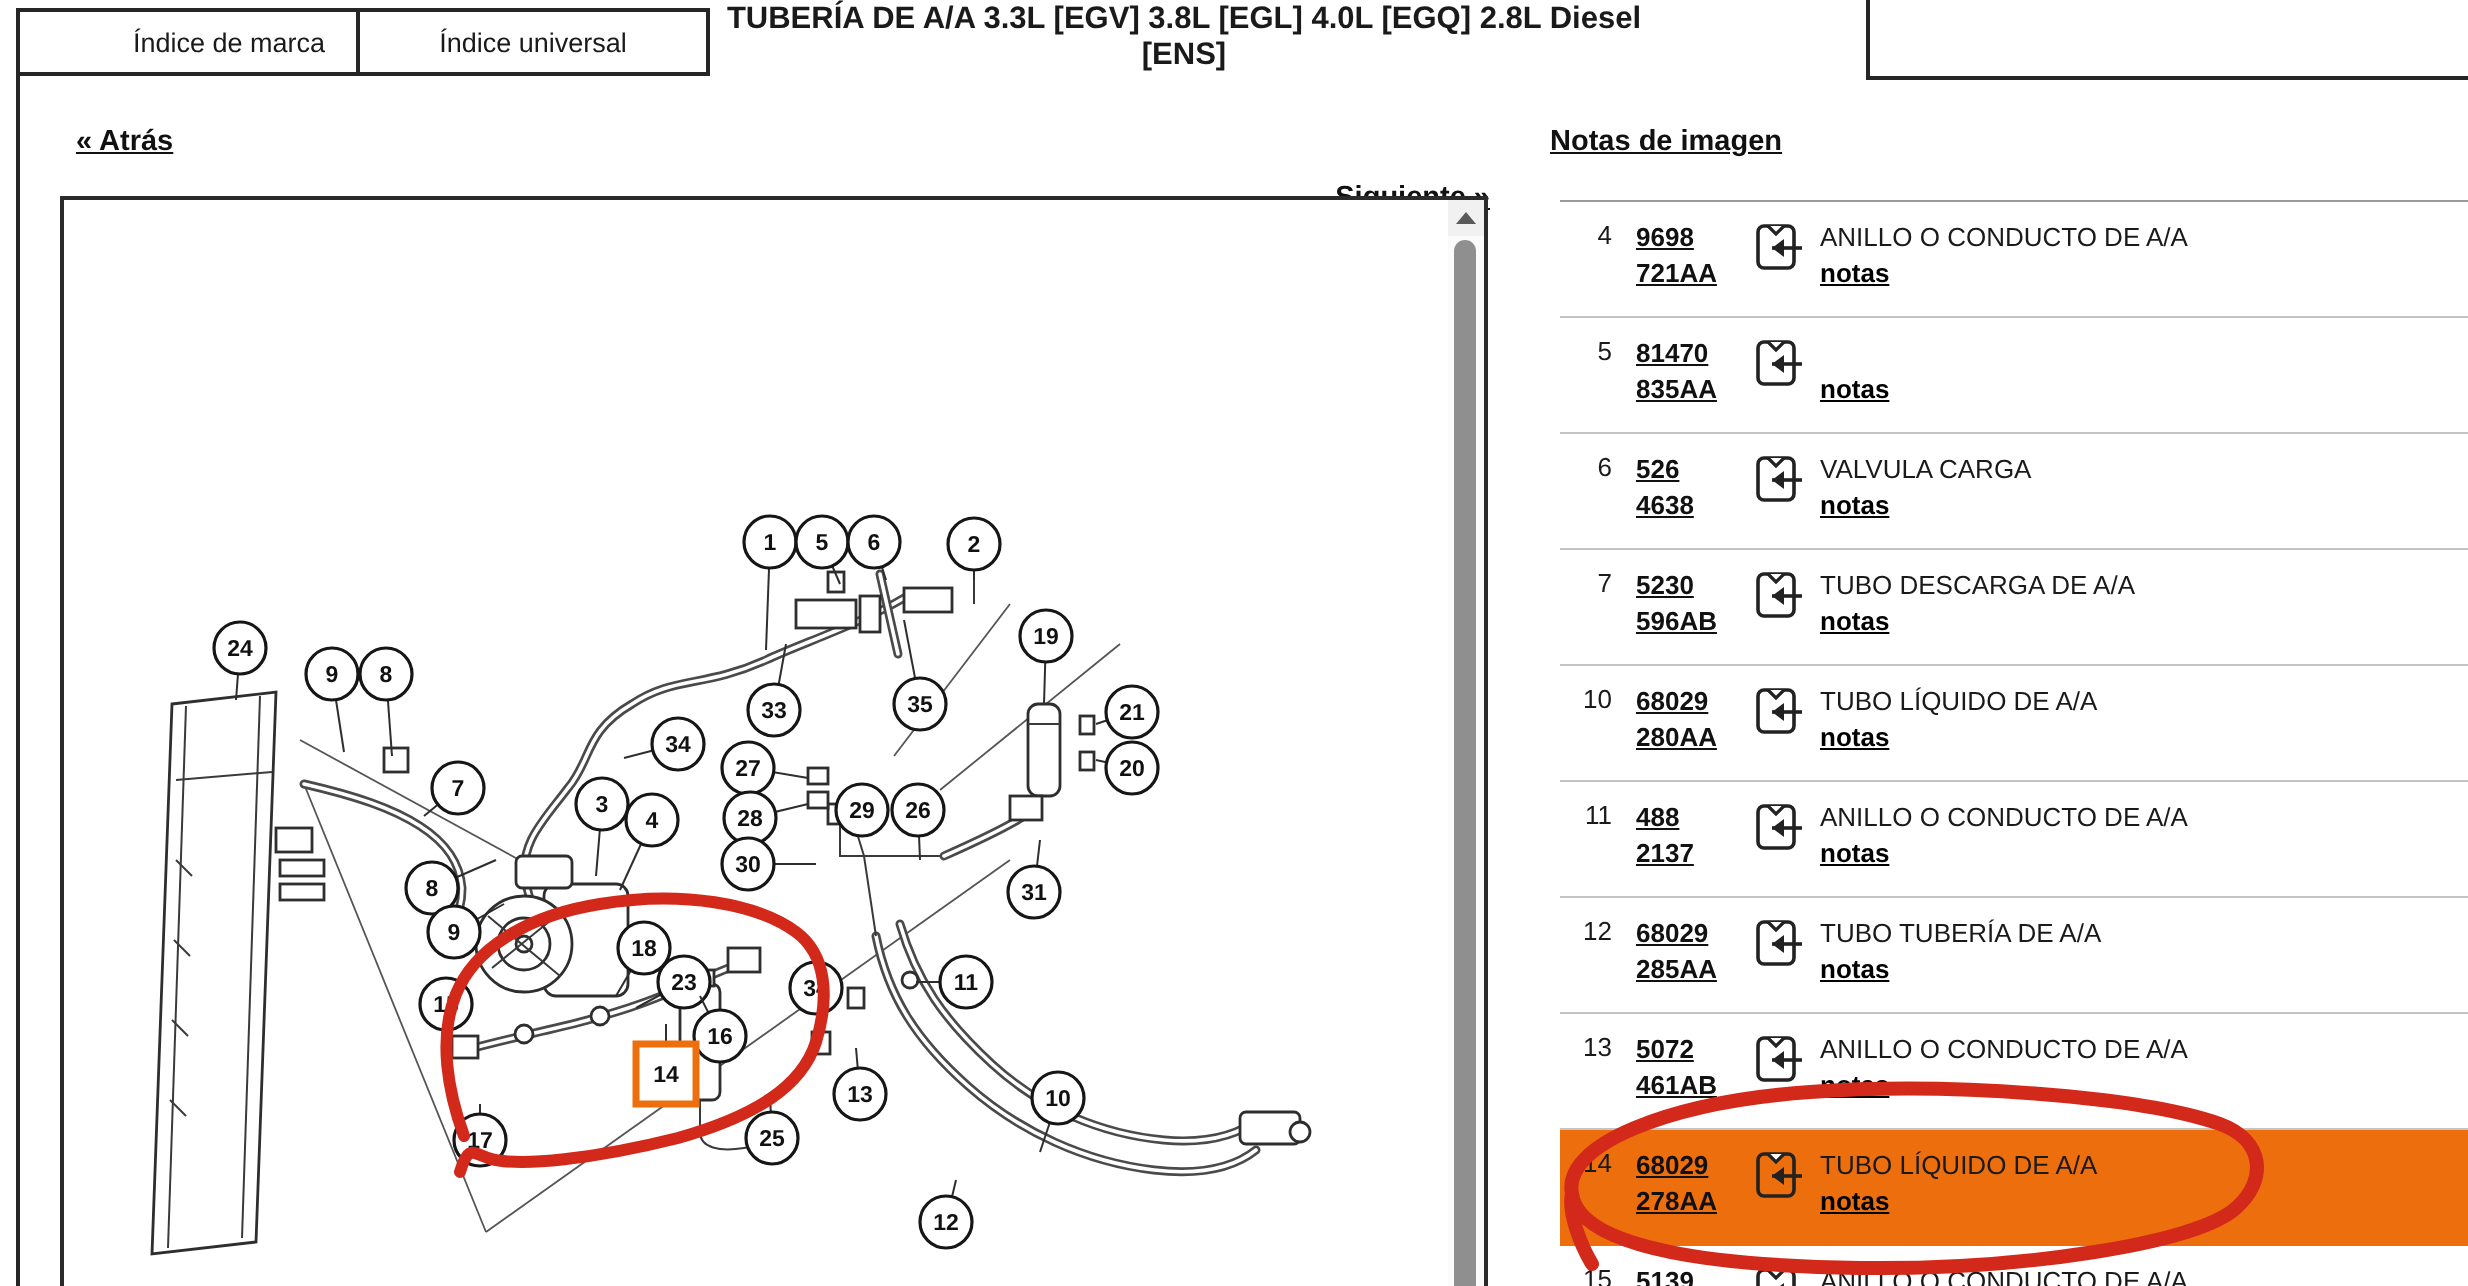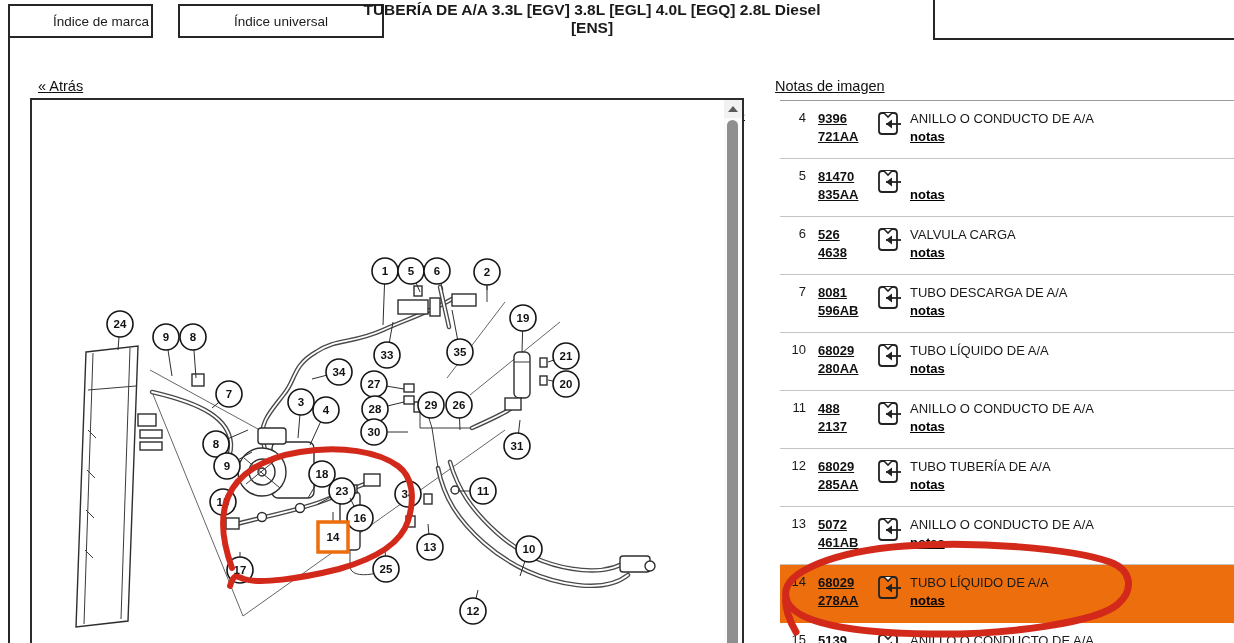--- a/index.html
+++ b/index.html
@@ -1,28 +1,28 @@
 <!DOCTYPE html>
 <html style="--hl: #ED6E0D;"><head>
 <meta charset="utf-8">
 <style>
   html,body{margin:0;padding:0;background:#fff;}
   .stage{position:relative;width:1234px;height:643px;overflow:hidden;background:#fff;
          font-family:"Liberation Sans","DejaVu Sans",sans-serif;color:#1a1a1a;}
   
   .tab{position:absolute;top:4px;height:34px;border:2px solid #262626;background:#fff;
        display:flex;align-items:center;justify-content:center;font-size:13.5px;box-sizing:border-box;}
-  .tab1{left:8px;width:145px;padding-left:41px;}
-  .tab2{left:178px;width:206px;}
+  .tab1{left:8px;width:172px;padding-left:41px;}
+  .tab2{left:178px;width:177px;}
   .emptytab{position:absolute;left:933px;top:-8px;width:310px;height:48px;border:2px solid #262626;background:#fff;box-sizing:border-box;}
   .page-title{position:absolute;left:355px;top:0;width:474px;height:38px;display:flex;align-items:center;justify-content:center;
               font-size:15.5px;font-weight:bold;text-align:center;}
   .content-left-border{position:absolute;left:8px;top:38px;width:2px;bottom:0;background:#262626;}
   
-  .navlink{position:absolute;top:78px;font-size:14.5px;font-weight:normal;text-decoration:underline;color:#111;cursor:pointer;}
+  .navlink{position:absolute;top:63px;font-size:14.5px;font-weight:bold;text-decoration:underline;color:#111;cursor:pointer;}
   .nav-back{left:38px;}
   .nav-next{right:489px;margin-top:28px;}
   .nav-notes{left:775px;}
   
   .diagram-panel{position:absolute;left:30px;top:98px;width:714px;height:560px;border:2px solid #2b2b2b;box-sizing:border-box;background:#fff;}
   .scrollbar{position:absolute;top:0;right:0;width:18px;bottom:0;background:#fbfbfb;}
   .scroll-up{position:absolute;top:0;left:0;width:18px;height:18px;background:#f1f1f1;
              display:flex;align-items:center;justify-content:center;cursor:pointer;}
   .scroll-up .tri{width:0;height:0;border-left:5px solid transparent;border-right:5px solid transparent;border-bottom:6px solid #5a5a5a;}
   .scroll-thumb{position:absolute;top:20px;left:3px;width:11px;bottom:-4px;background:#8f8f8f;border-radius:6px 6px 0 0;cursor:pointer;}
@@ -77,21 +77,21 @@
       </div>
       <div class="scroll-thumb"></div>
     </div>
   </div>
 
   <div class="parts-list">
     <div>
         <div class="prow">
           <div class="pnum">4</div>
           <div class="ppart">
-            <a>9396</a>
+            <a>9698</a>
             <a>721AA</a>
           </div>
           <div class="picon"><svg width="26" height="28" viewBox="0 0 26 28">
               <rect x="3" y="4" width="18" height="21" rx="3" fill="none" stroke="#222" stroke-width="1.8"></rect>
               <path d="M8,4 L12,8 L16,4" fill="#fff" stroke="#222" stroke-width="1.6"></path>
               <line x1="25" y1="15" x2="10" y2="15" stroke="#222" stroke-width="1.8"></line>
               <path d="M10,15 l6,-4.5 v9 z" fill="#222"></path>
             </svg></div>
           <div class="pdesc"><span>ANILLO O CONDUCTO DE A/A</span><br><span class="notas">notas</span></div>
         </div>
@@ -119,21 +119,21 @@
               <rect x="3" y="4" width="18" height="21" rx="3" fill="none" stroke="#222" stroke-width="1.8"></rect>
               <path d="M8,4 L12,8 L16,4" fill="#fff" stroke="#222" stroke-width="1.6"></path>
               <line x1="25" y1="15" x2="10" y2="15" stroke="#222" stroke-width="1.8"></line>
               <path d="M10,15 l6,-4.5 v9 z" fill="#222"></path>
             </svg></div>
           <div class="pdesc"><span>VALVULA CARGA</span><br><span class="notas">notas</span></div>
         </div>
         <div class="prow">
           <div class="pnum">7</div>
           <div class="ppart">
-            <a>8081</a>
+            <a>5230</a>
             <a>596AB</a>
           </div>
           <div class="picon"><svg width="26" height="28" viewBox="0 0 26 28">
               <rect x="3" y="4" width="18" height="21" rx="3" fill="none" stroke="#222" stroke-width="1.8"></rect>
               <path d="M8,4 L12,8 L16,4" fill="#fff" stroke="#222" stroke-width="1.6"></path>
               <line x1="25" y1="15" x2="10" y2="15" stroke="#222" stroke-width="1.8"></line>
               <path d="M10,15 l6,-4.5 v9 z" fill="#222"></path>
             </svg></div>
           <div class="pdesc"><span>TUBO DESCARGA DE A/A</span><br><span class="notas">notas</span></div>
         </div>

